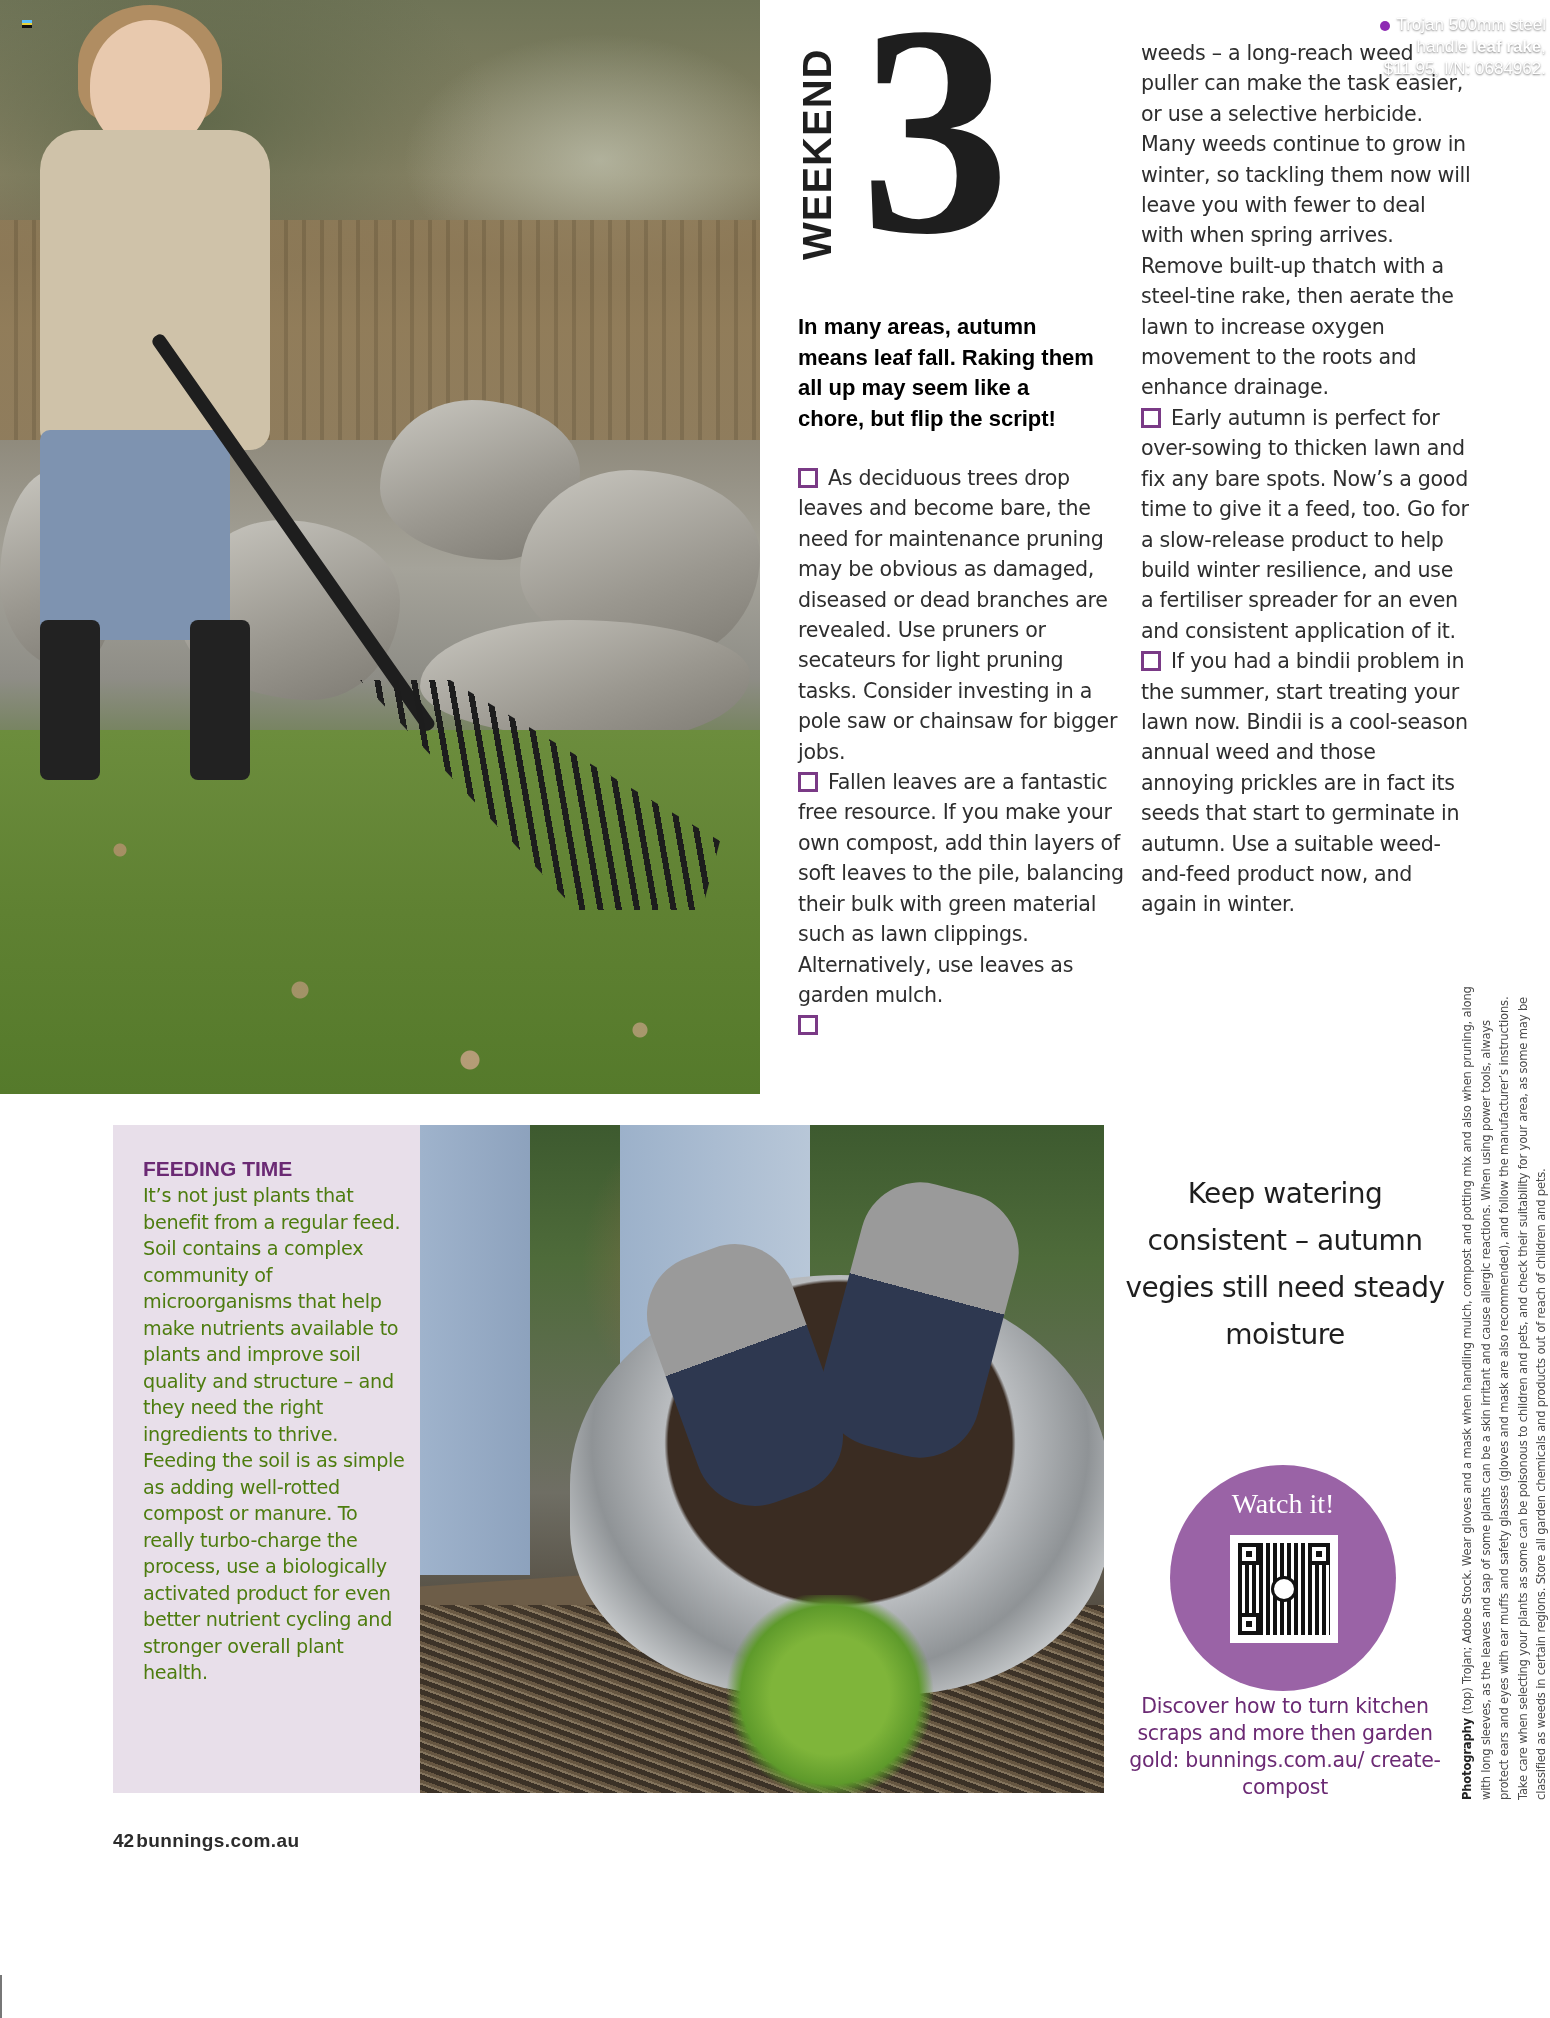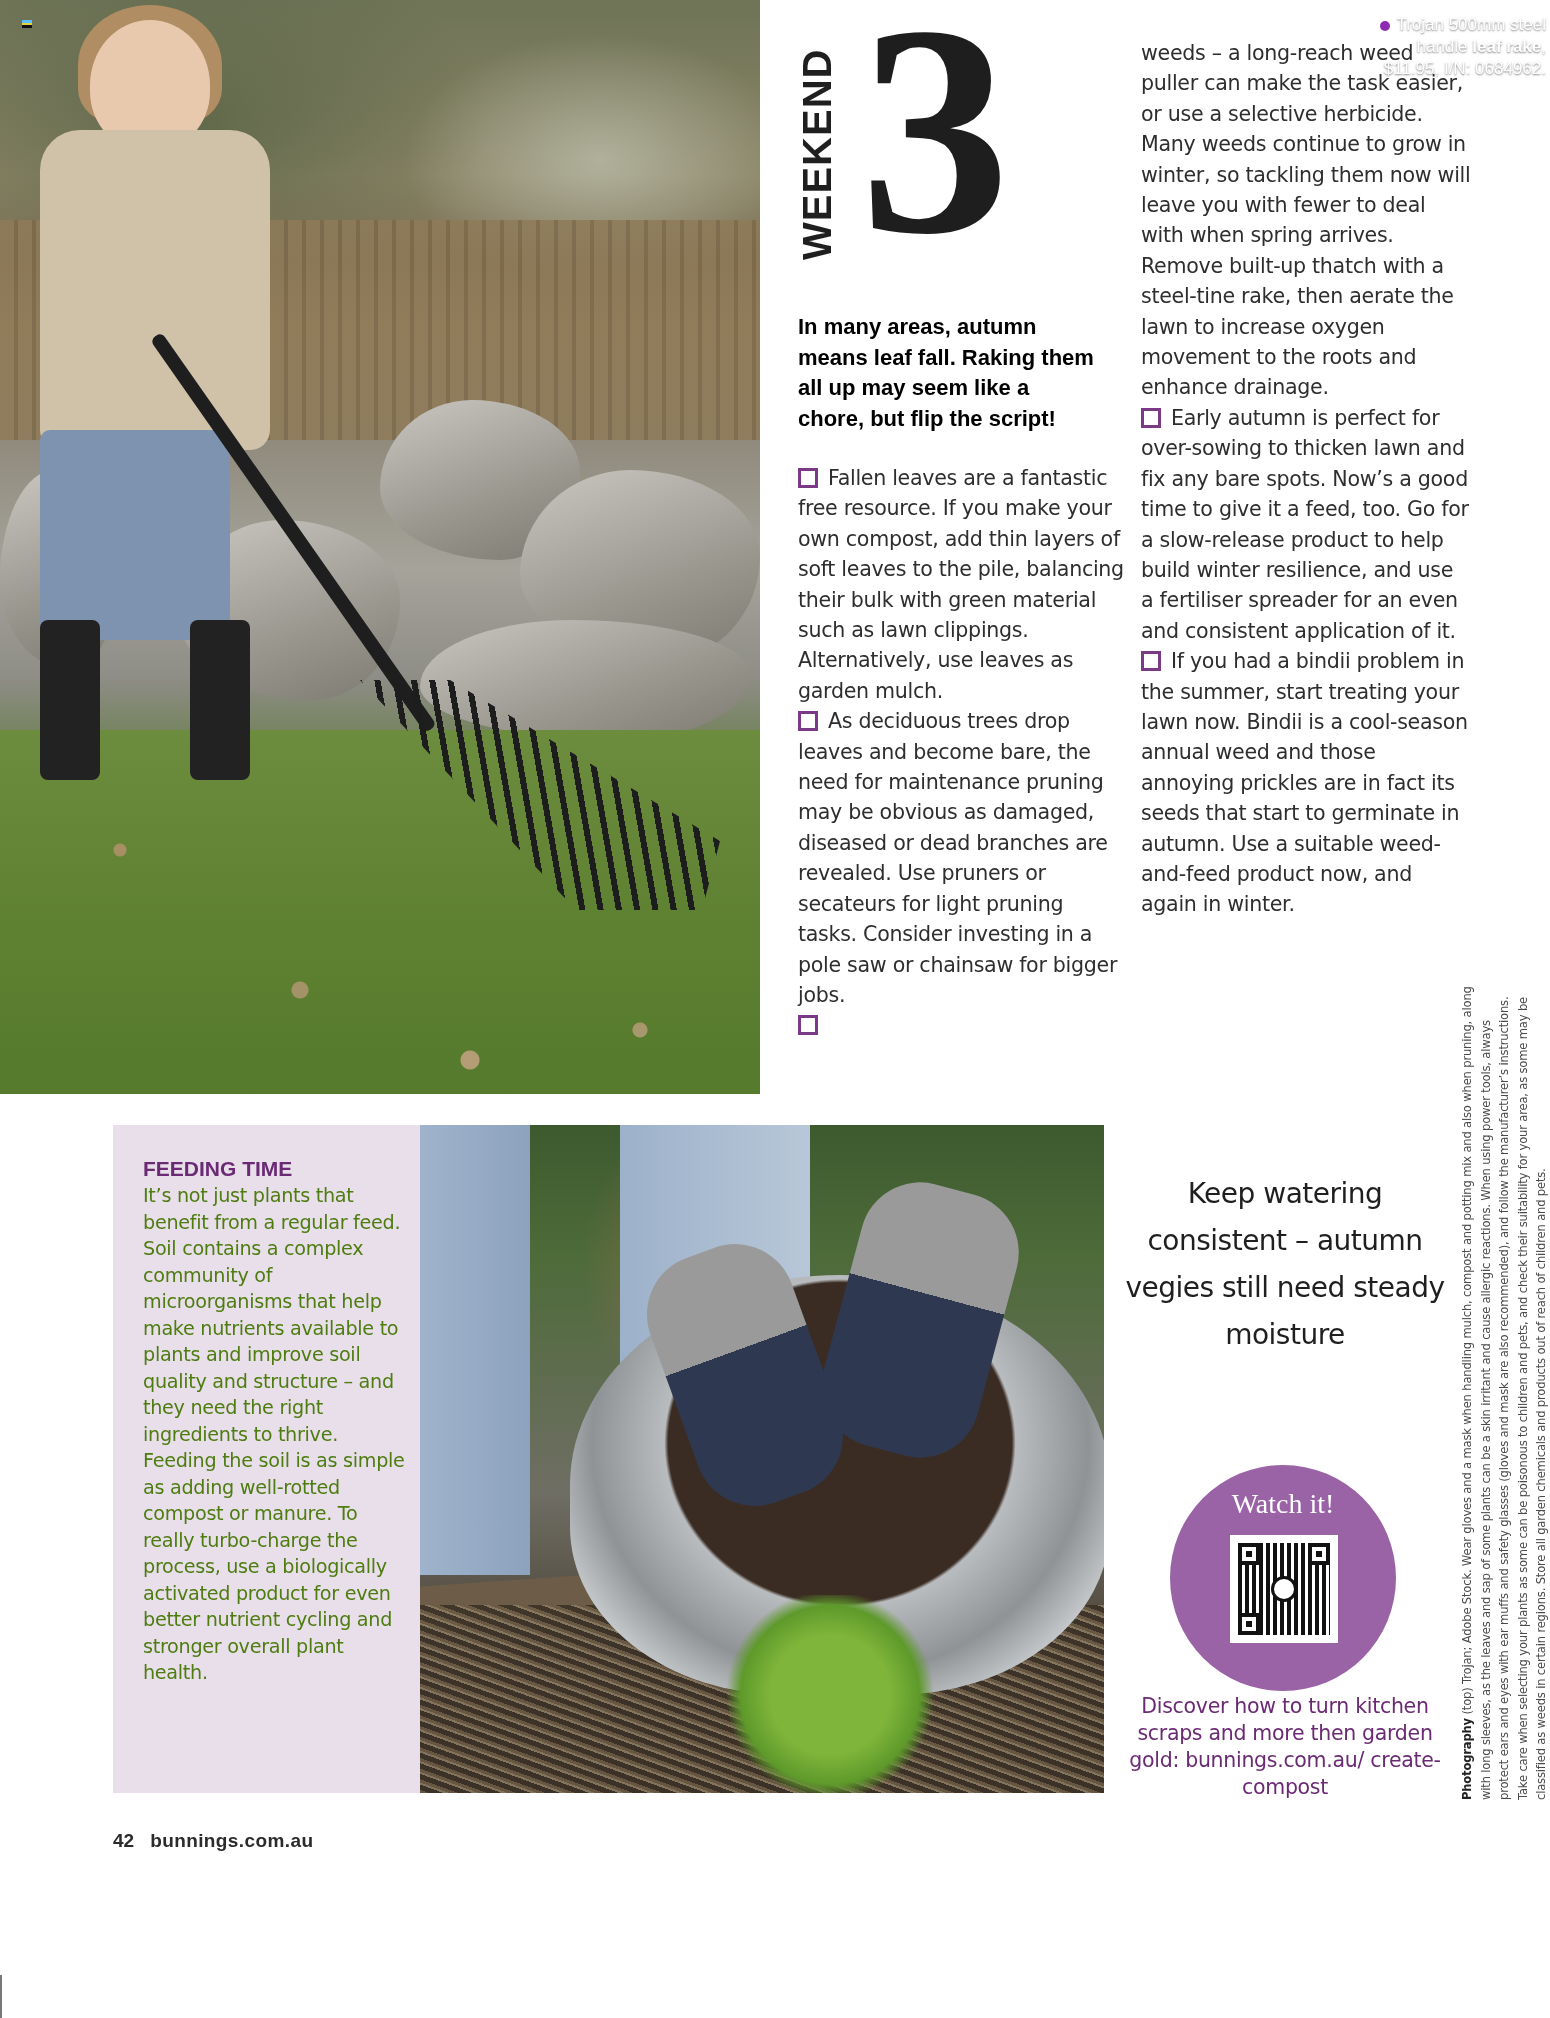--- a/index.html
+++ b/index.html
@@ -155,21 +155,21 @@
     font-family:"DejaVu Sans", sans-serif; font-size:11.6px; line-height:18.5px; color:#4a4a4a;
     letter-spacing:-0.2px;
   }
   .legal b { color:#222; }
 
   
   .folio {
     left:113px; top:1830px;
     font-family:"Liberation Sans", sans-serif; font-weight:bold; font-size:19px; color:#2b2b2b;
   }
-  .folio .num { margin-right:16px; }
+  .folio .num { margin-right:2px; }
   .folio .site { font-weight:bold; letter-spacing:0.4px; }
   .edge-line { left:0; top:1975px; width:2px; height:43px; background:#777; }
 </style>
 </head>
 <body>
 
 <div class="abs photo-top">
   <div class="abs fence"></div>
   <div class="abs rock" style="left:380px;top:400px;width:200px;height:160px;"></div>
   <div class="abs rock" style="left:520px;top:470px;width:240px;height:190px;"></div>
@@ -193,22 +193,22 @@
   <div><span>handle </span><b>leaf rake</b><span>,</span></div>
   <div>$11.95, I/N: 0684962.</div>
 </div>
 
 <div class="abs weekend-label">WEEKEND</div>
 <div class="abs big-three">3</div>
 
 <div class="abs intro">In many areas, autumn means leaf fall. Raking them all up may seem like a chore, but flip the script!</div>
 
 <div class="abs col col-1">
+  <p><span class="tick"></span><span>As deciduous trees drop leaves and become bare, the need for maintenance pruning may be obvious as damaged, diseased or dead branches are revealed. Use pruners or secateurs for light pruning tasks. Consider investing in a pole saw or chainsaw for bigger jobs.</span></p>
   <p><span class="tick"></span><span>Fallen leaves are a fantastic free resource. If you make your own compost, add thin layers of soft leaves to the pile, balancing their bulk with green material such as lawn clippings. Alternatively, use leaves as garden mulch.</span></p>
-  <p><span class="tick"></span><span>As deciduous trees drop leaves and become bare, the need for maintenance pruning may be obvious as damaged, diseased or dead branches are revealed. Use pruners or secateurs for light pruning tasks. Consider investing in a pole saw or chainsaw for bigger jobs.</span></p>
   <p><span class="tick"></span></p>
 </div>
 
 <div class="abs col col-2">
   <p>weeds – a long-reach weed puller can make the task easier, or use a selective herbicide. Many weeds continue to grow in winter, so tackling them now will leave you with fewer to deal with when spring arrives. Remove built-up thatch with a steel-tine rake, then aerate the lawn to increase oxygen movement to the roots and enhance drainage.</p>
   <p><span class="tick"></span><span>Early autumn is perfect for over-sowing to thicken lawn and fix any bare spots. Now’s a good time to give it a feed, too. Go for a slow-release product to help build winter resilience, and use a fertiliser spreader for an even and consistent application of it.</span></p>
   <p><span class="tick"></span><span>If you had a bindii problem in the summer, start treating your lawn now. Bindii is a cool-season annual weed and those annoying prickles are in fact its seeds that start to germinate in autumn. Use a suitable weed-and-feed product now, and again in winter.</span></p>
 </div>
 
 <div class="abs feed-box"></div>

